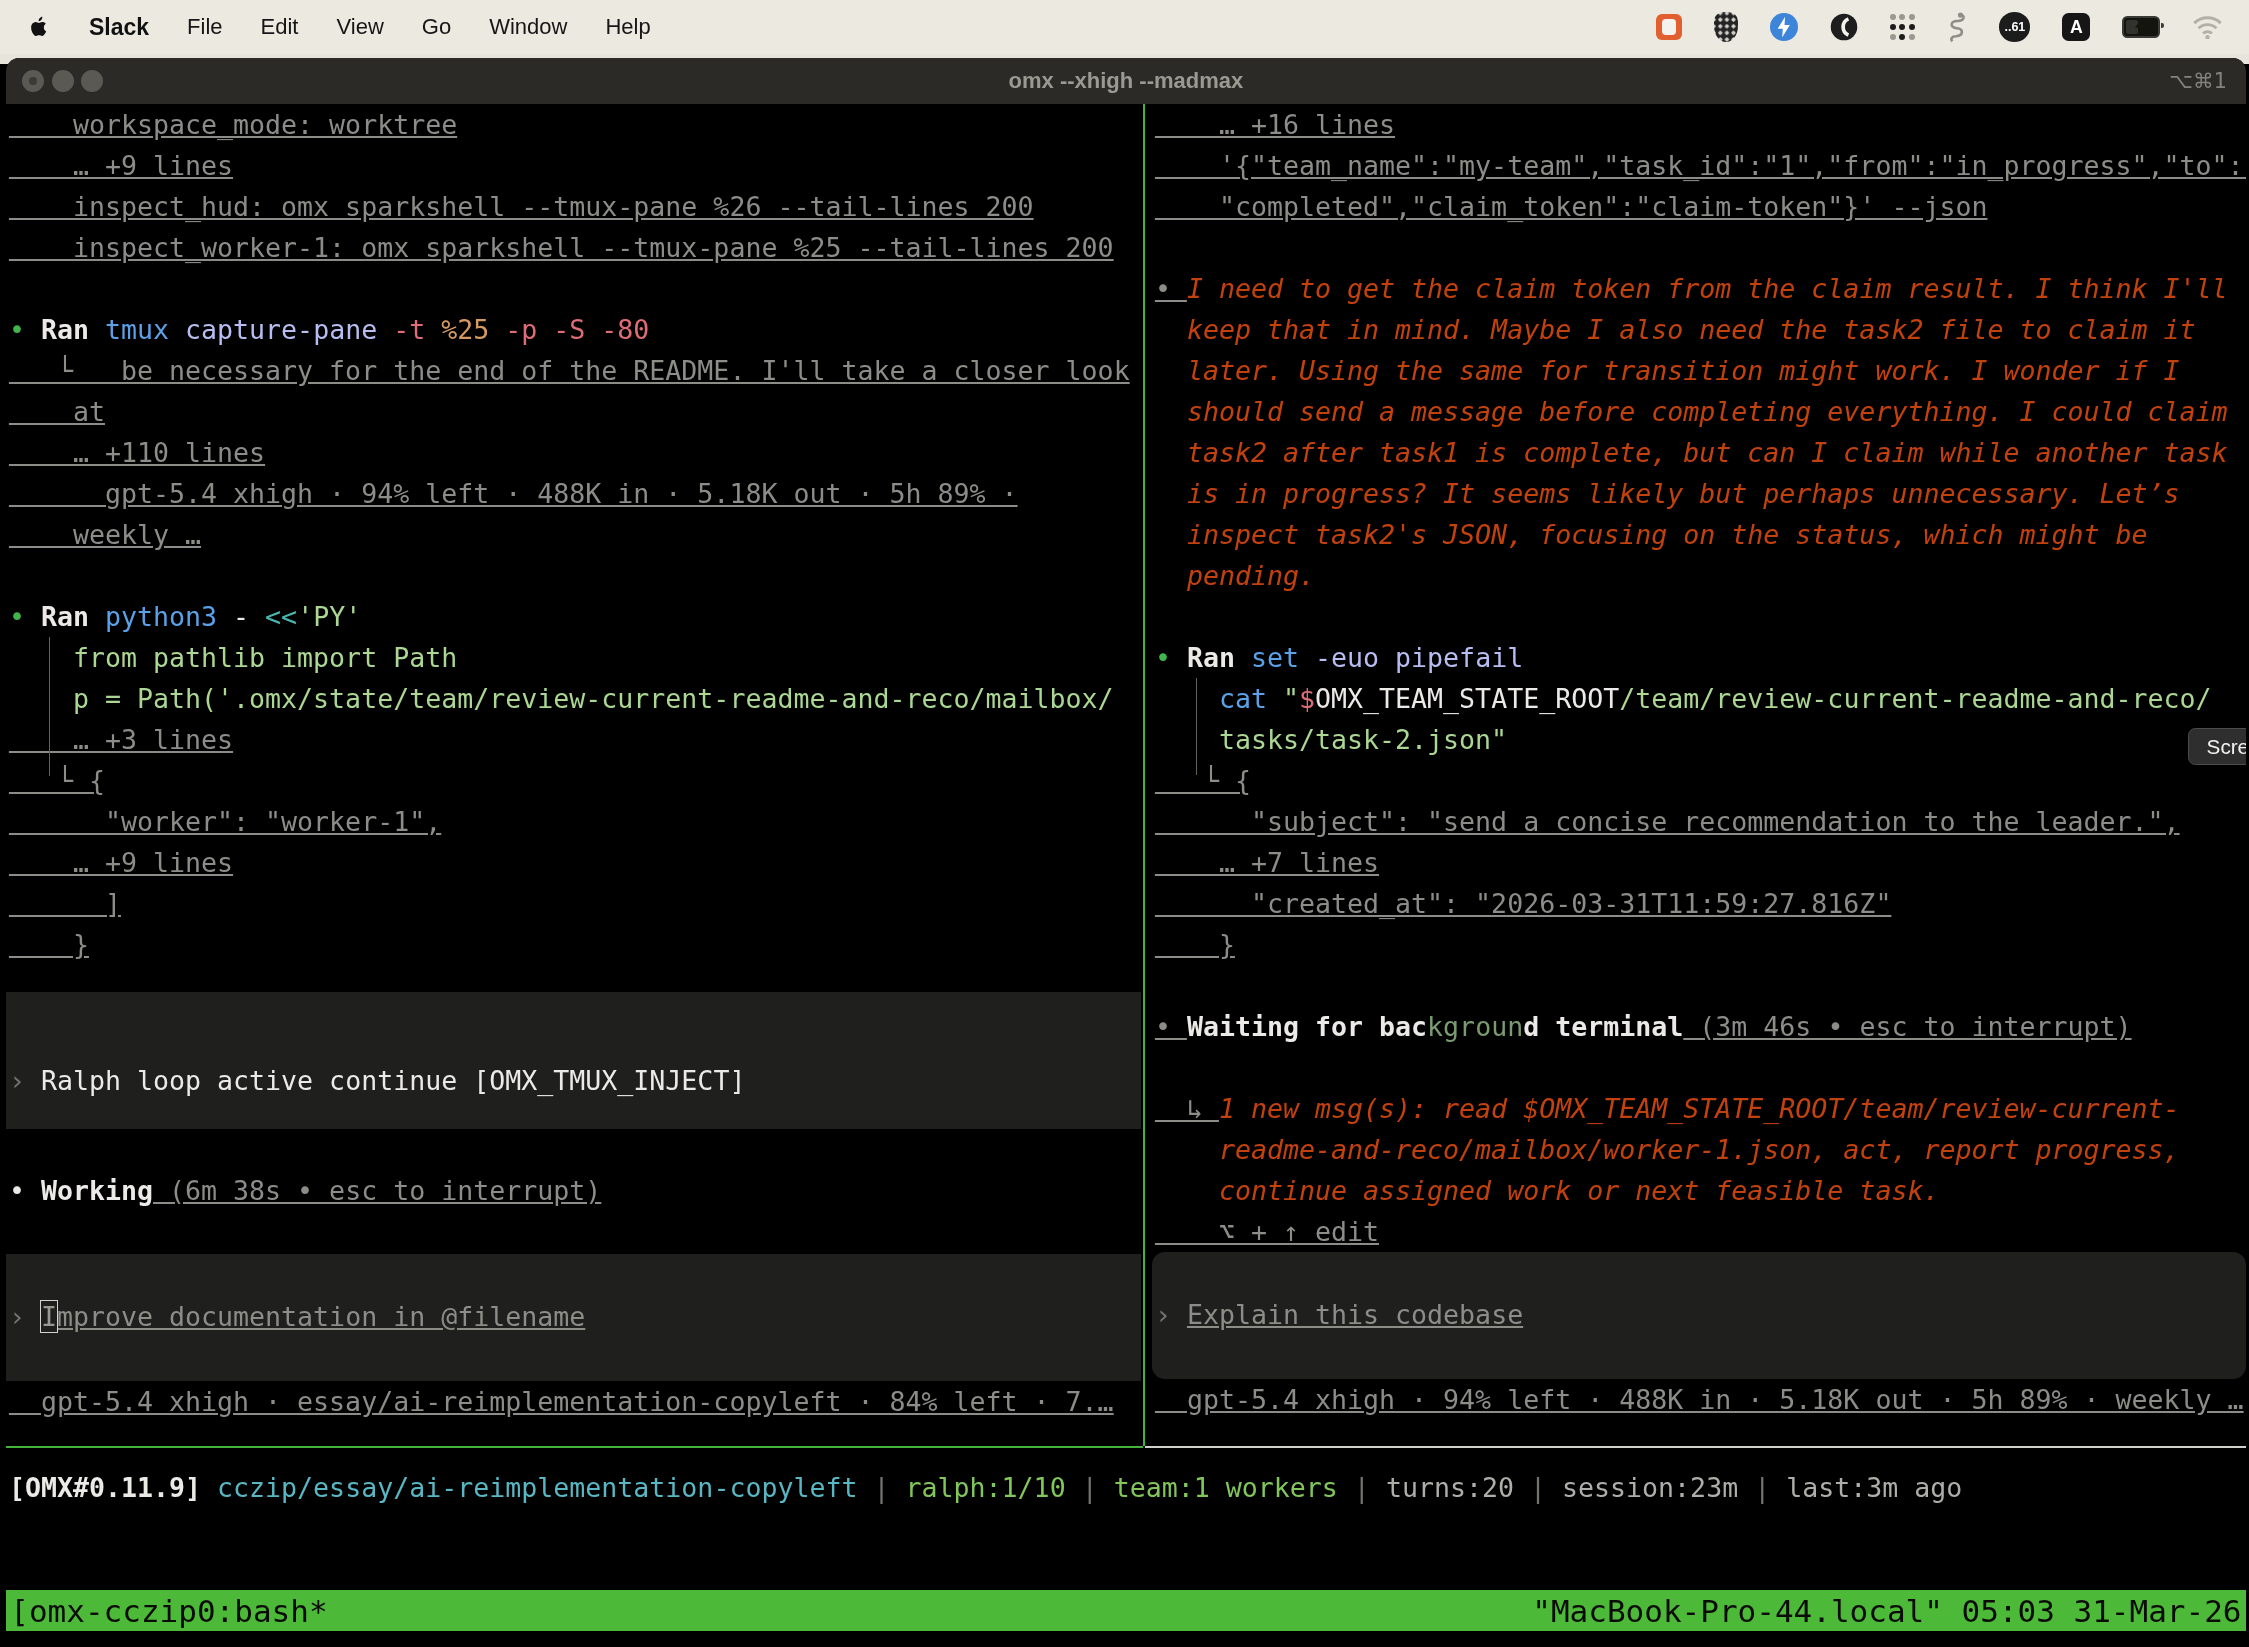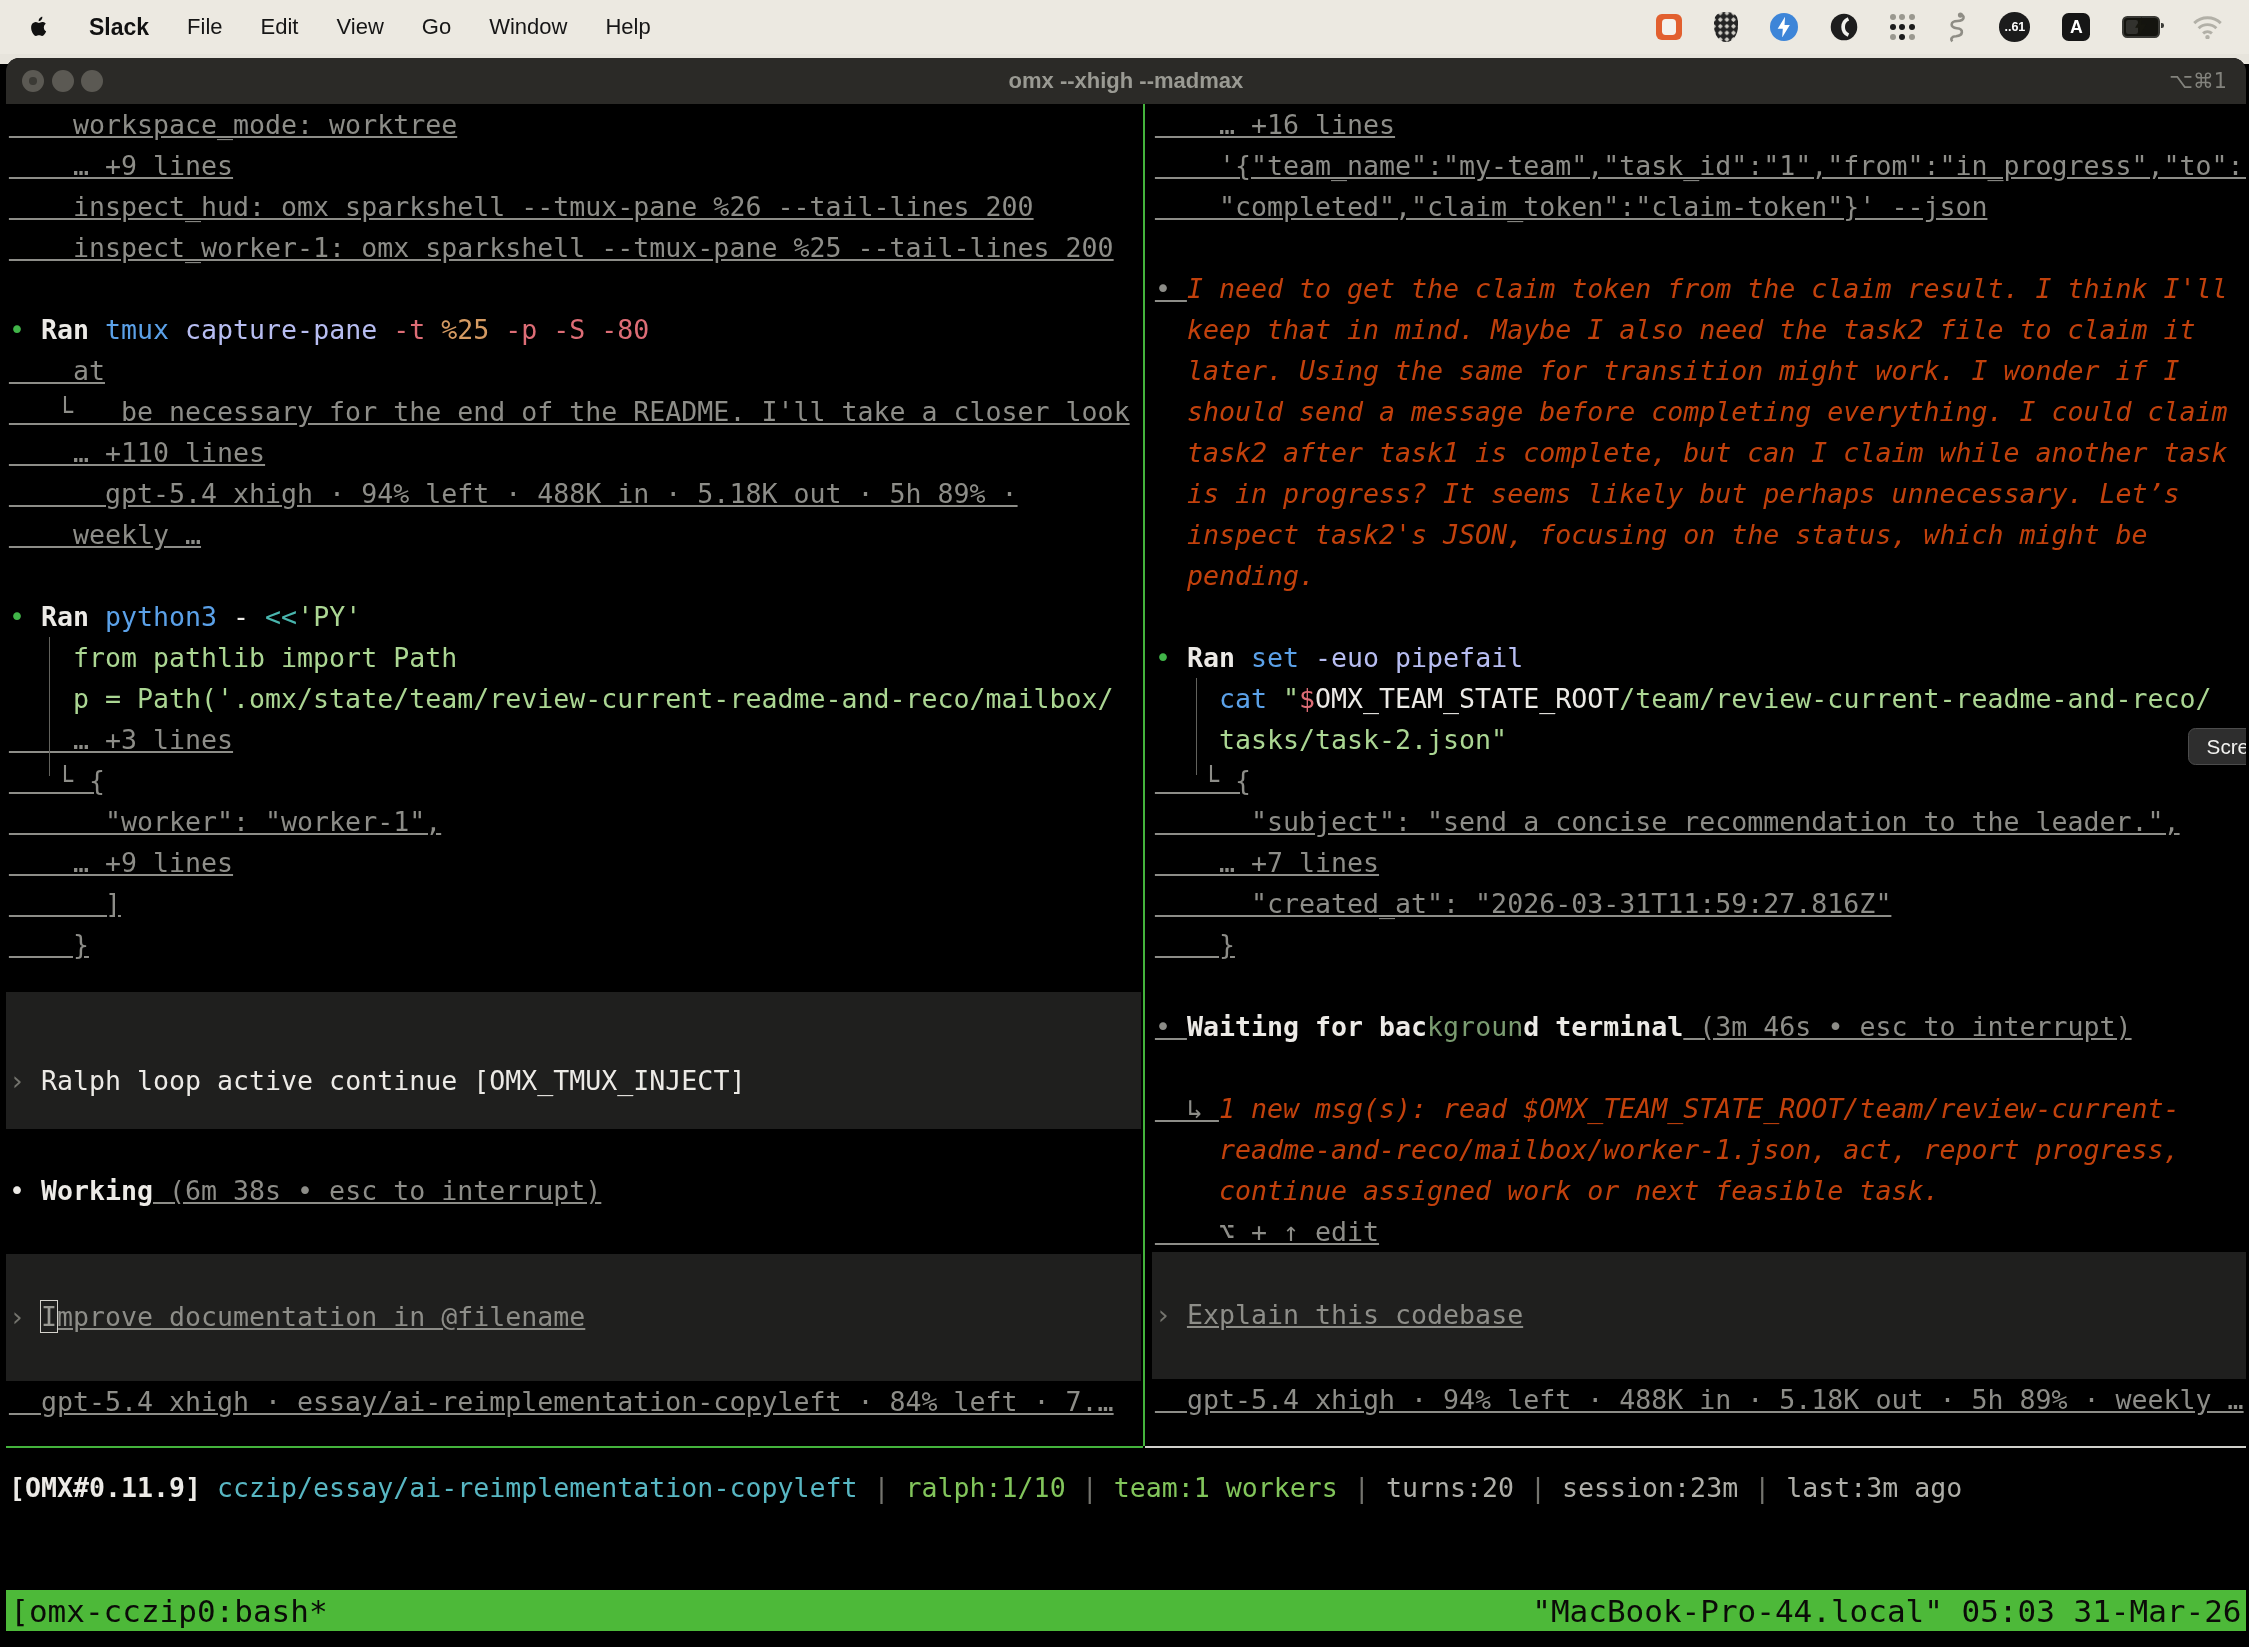--- a/index.html
+++ b/index.html
@@ -170,22 +170,22 @@
     <span class="win-short">⌥⌘1</span>
   </div>
   <div class="term">
     <div class="pane pane-l" id="pane-left">
         <div class="tl"><span class="c-dim">    workspace_mode: worktree</span></div>
         <div class="tl"><span class="c-dim">    … +9 lines</span></div>
         <div class="tl"><span class="c-dim">    inspect_hud: omx sparkshell --tmux-pane %26 --tail-lines 200</span></div>
         <div class="tl"><span class="c-dim">    inspect_worker-1: omx sparkshell --tmux-pane %25 --tail-lines 200</span></div>
         <div class="tl"></div>
         <div class="tl"><span class="c-grn-b">• </span><span class="c-wb">Ran</span><span class="c-blue"> tmux</span><span class="c-lav"> capture-pane</span><span class="c-red"> -t</span><span class="c-orn"> %25</span><span class="c-red"> -p -S -80</span></div>
+        <div class="tl"><span class="c-dim">   └   be necessary for the end of the README. I'll take a closer look</span></div>
         <div class="tl"><span class="c-dim">    at</span></div>
-        <div class="tl"><span class="c-dim">   └   be necessary for the end of the README. I'll take a closer look</span></div>
         <div class="tl"><span class="c-dim">    … +110 lines</span></div>
         <div class="tl"><span class="c-dim">      gpt-5.4 xhigh · 94% left · 488K in · 5.18K out · 5h 89% ·</span></div>
         <div class="tl"><span class="c-dim">    weekly …</span></div>
         <div class="tl"></div>
         <div class="tl"><span class="c-grn-b">• </span><span class="c-wb">Ran</span><span class="c-blue"> python3</span><span class="c-white"> -</span><span class="c-teal"> &lt;&lt;</span><span class="c-grn">'PY'</span></div>
         <div class="tl"><span class="c-grn">    from pathlib import Path</span></div>
         <div class="tl"><span class="c-grn">    p = Path('.omx/state/team/review-current-readme-and-reco/mailbox/</span></div>
         <div class="tl"><span class="c-dim">    … +3 lines</span></div>
         <div class="tl"><span class="c-dim">   └ {</span></div>
         <div class="tl"><span class="c-dim">      "worker": "worker-1",</span></div>
@@ -226,21 +226,21 @@
         <div class="tl"><span class="c-dim">    … +7 lines</span></div>
         <div class="tl"><span class="c-dim">      "created_at": "2026-03-31T11:59:27.816Z"</span></div>
         <div class="tl"><span class="c-dim">    }</span></div>
         <div class="tl"></div>
         <div class="tl"><span class="c-dim">• </span><span class="c-wb">Waiting for bac</span><span class="c-shim">kgroun</span><span class="c-wb">d terminal</span><span class="c-dim"> (3m 46s • esc to interrupt)</span></div>
         <div class="tl"></div>
         <div class="tl"><span class="c-dim">  ↳ </span><span class="c-it">1 new msg(s): read $OMX_TEAM_STATE_ROOT/team/review-current-</span></div>
         <div class="tl"><span class="c-it">    readme-and-reco/mailbox/worker-1.json, act, report progress,</span></div>
         <div class="tl"><span class="c-it">    continue assigned work or next feasible task.</span></div>
         <div class="tl"><span class="c-dim">    ⌥ + ↑ edit</span></div>
-        <div class="band" style="height: 127px; padding-top: 42px;">
+        <div class="band" style="height: 127px; padding-top: 42px; border-radius: 13px;">
           <div class="tl"><span class="c-dim3">› </span><span class="c-dim">Explain this codebase</span></div>
         </div>
         <div class="tl"><span class="c-dim">  gpt-5.4 xhigh · 94% left · 488K in · 5.18K out · 5h 89% · weekly …</span></div>
       </div>
     <div class="vsep"></div>
     <div class="vline vl-l"></div>
     <div class="vline vl-r"></div>
     <div class="hl-green"></div>
     <div class="hl-gray"></div>
     <div class="statusline" id="status-line"><span class="c-wb">[OMX#0.11.9]</span><span class="c-cyan"> cczip/essay/ai-reimplementation-copyleft</span><span class="c-dim3"> | </span><span class="c-sgrn">ralph:1/10</span><span class="c-dim3"> | </span><span class="c-sgrn">team:1 workers</span><span class="c-dim3"> | </span><span class="c-dim2">turns:20</span><span class="c-dim3"> | </span><span class="c-dim2">session:23m</span><span class="c-dim3"> | </span><span class="c-dim2">last:3m ago</span></div>

